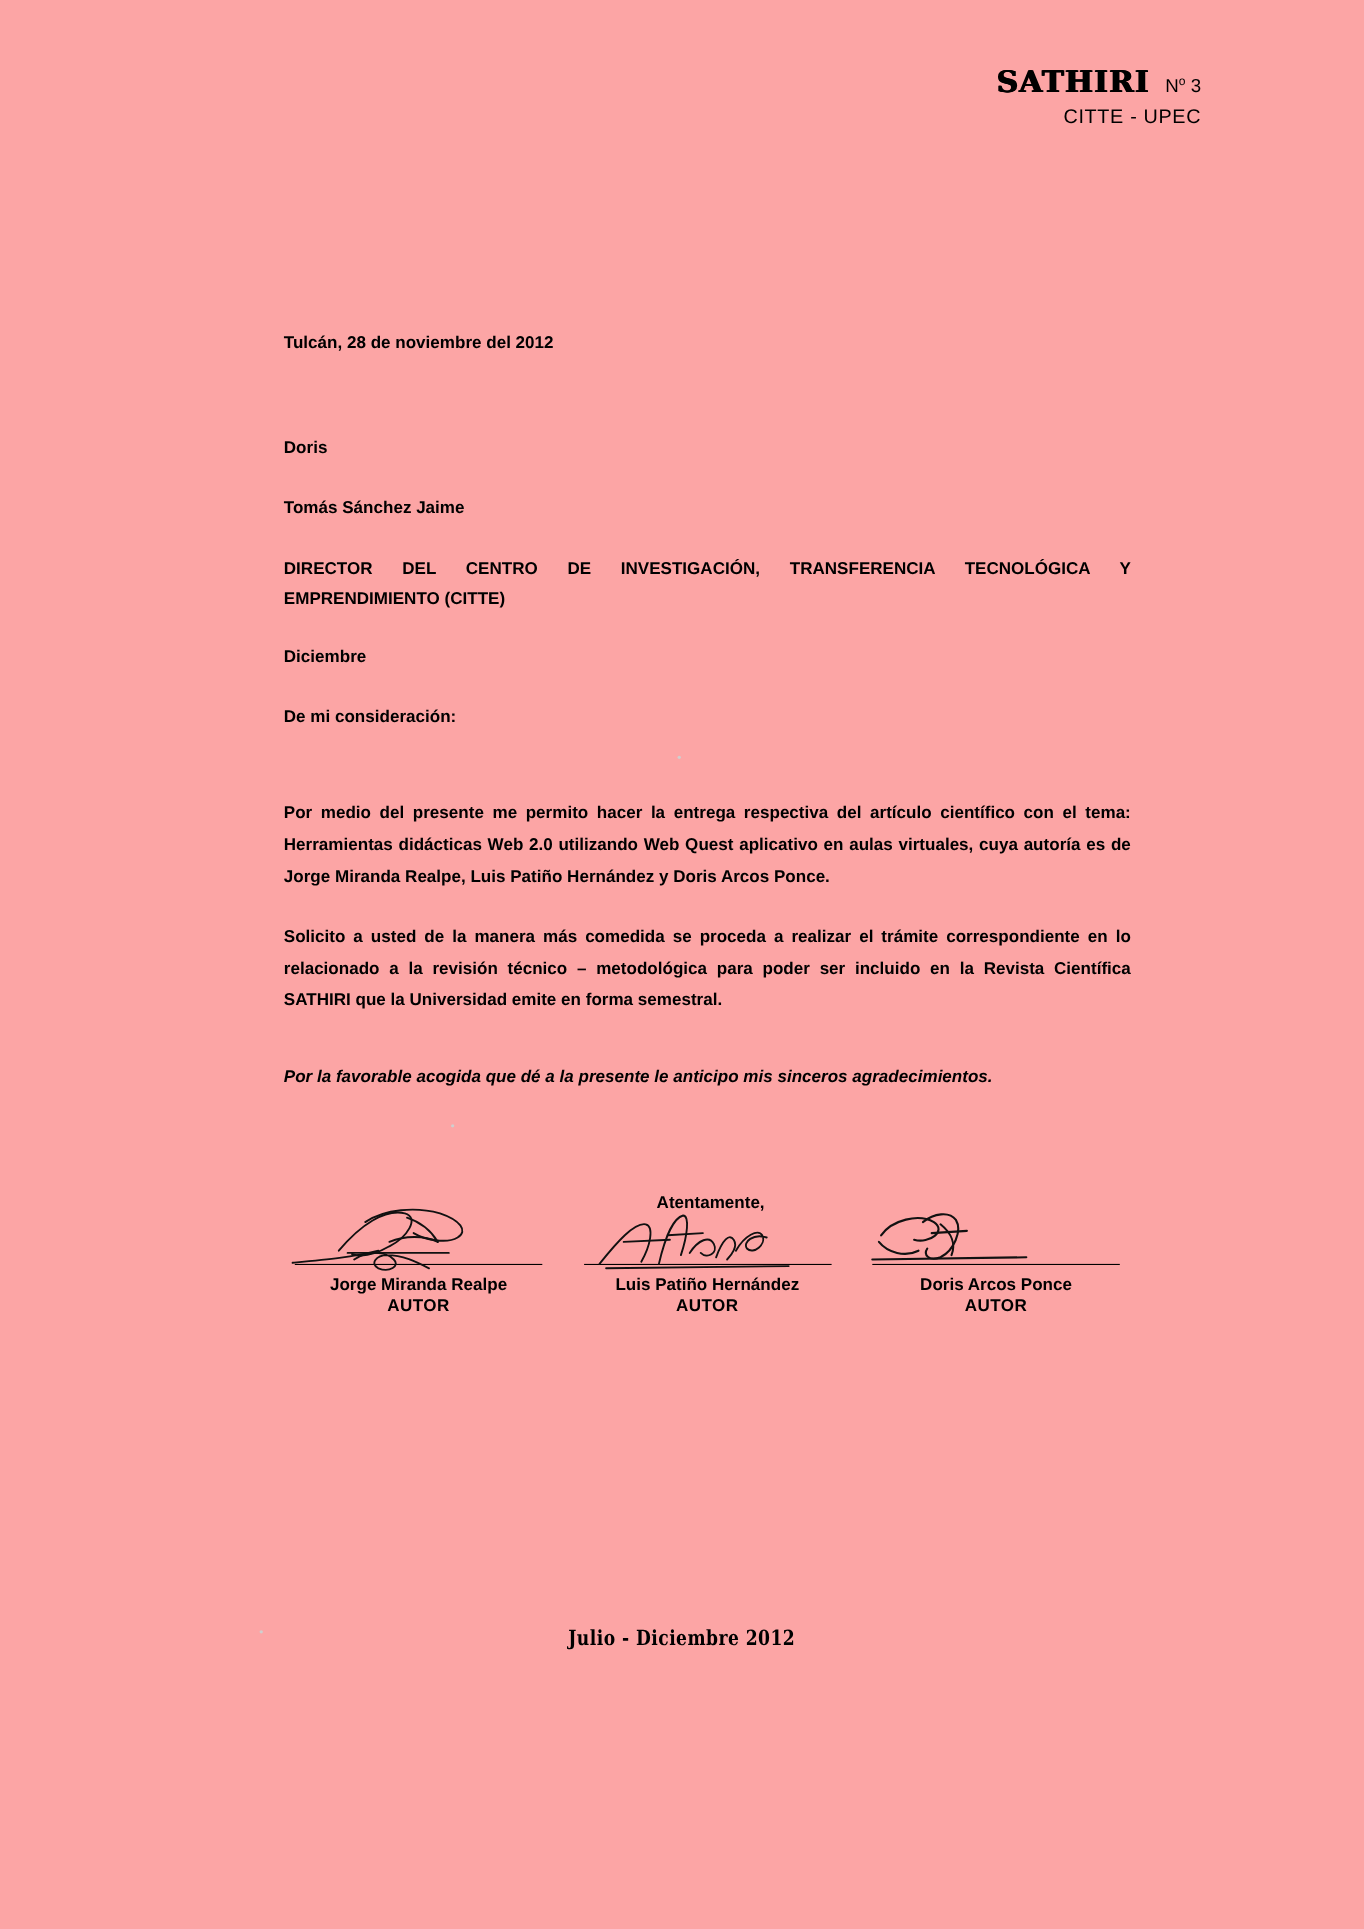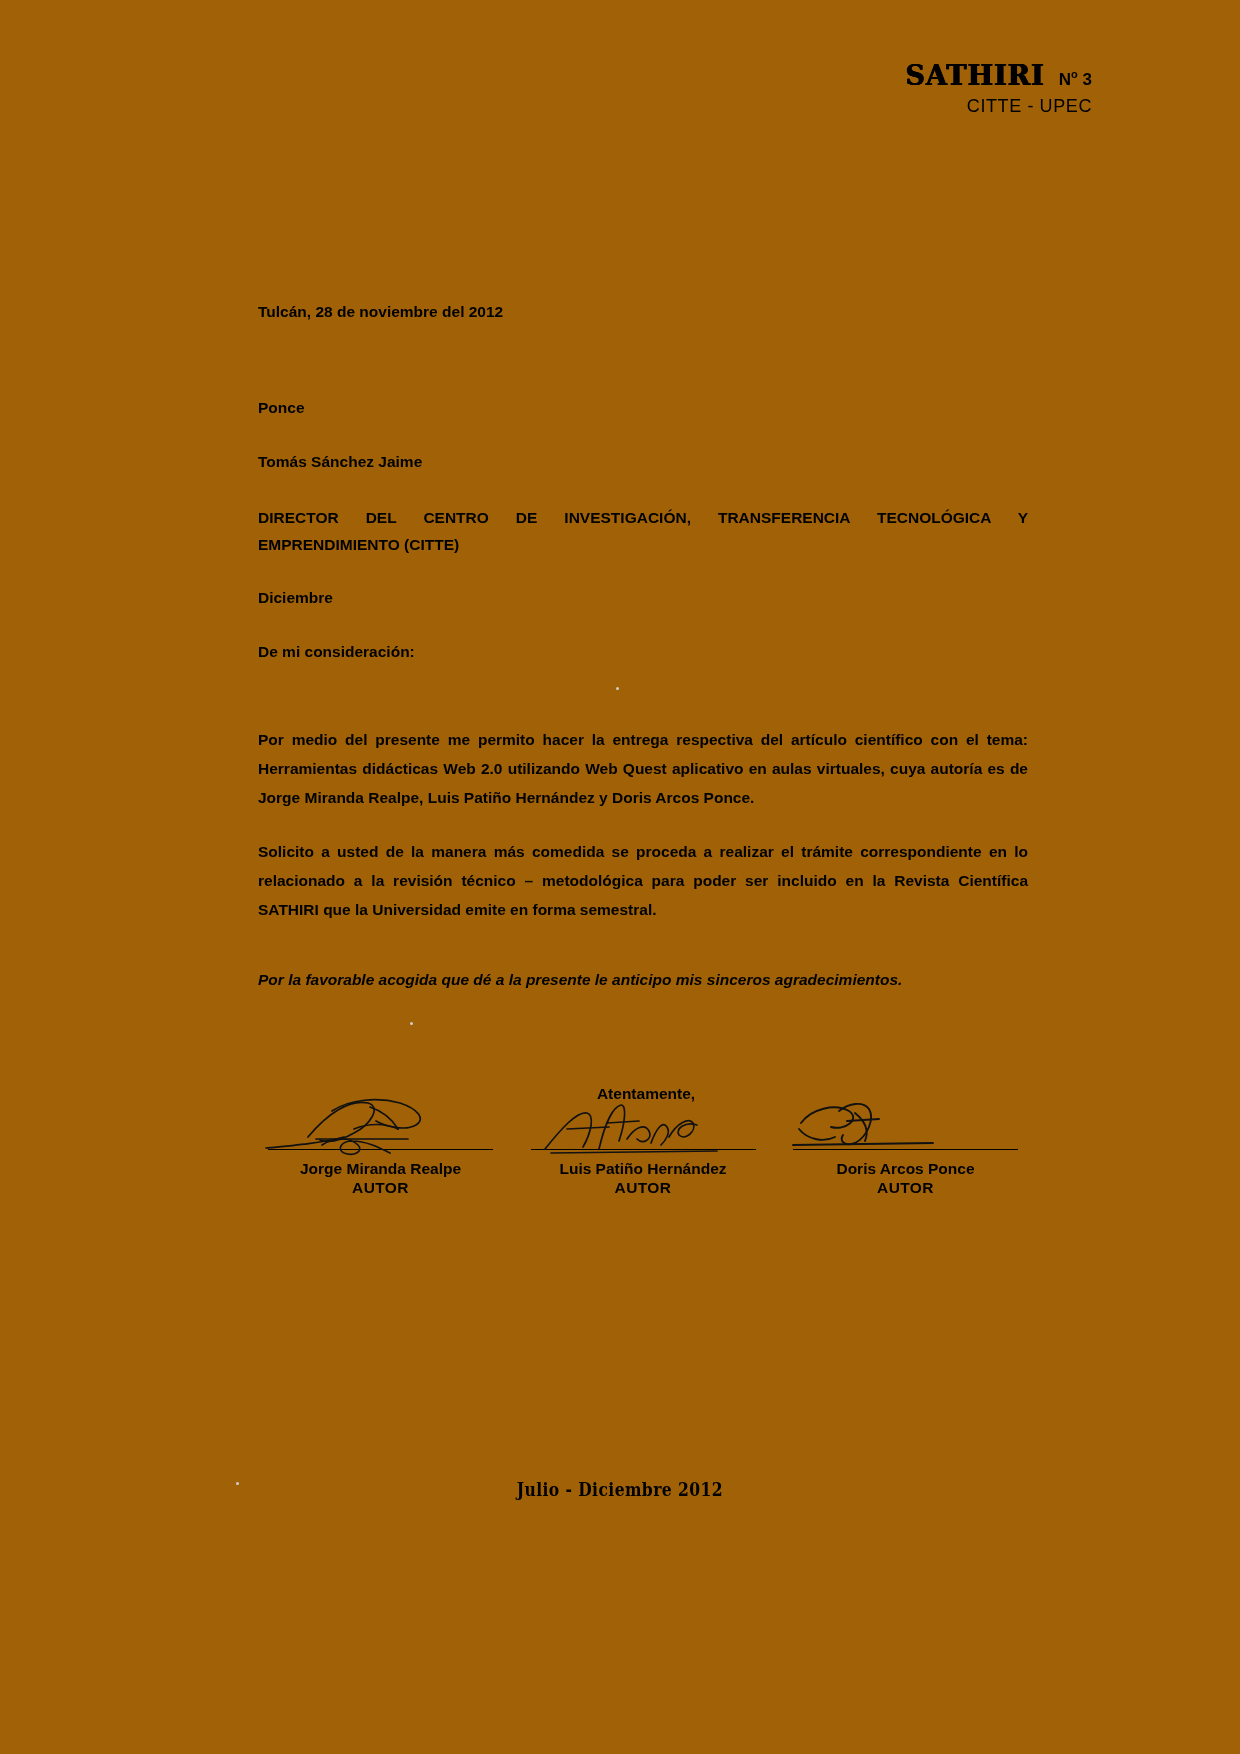--- a/index.html
+++ b/index.html
@@ -13,21 +13,21 @@
     position: relative;
     font-family: "Liberation Sans", sans-serif;
     color: #000000;
     overflow: hidden;
   }
   .page {
     position: absolute;
     left: 0; top: 0;
     width: 1240px;
     height: 1754px;
-    background: #a16207;
+    background: #fca5a5;
   }
 
   
   .header {
     position: absolute;
     right: 148px;
     top: 62px;
     text-align: right;
   }
   .header-title-row {
@@ -40,21 +40,21 @@
     font-family: "DejaVu Serif", serif;
     font-weight: bold;
     font-size: 27px;
     letter-spacing: 1px;
     line-height: 1;
     
     text-shadow: 0.6px 0 0 #000, -0.6px 0 0 #000;
   }
   .brand-num {
     font-family: "Liberation Sans", sans-serif;
-    font-weight: bold;
+    font-weight: normal;
     font-size: 17px;
     line-height: 1;
   }
   .brand-num sup {
     font-size: 11px;
     vertical-align: super;
   }
   .header-sub {
     margin-top: 7px;
     font-size: 18px;
@@ -192,21 +192,21 @@
       <span class="brand-num">
         <span>N</span><sup>o</sup>&nbsp;<span>3</span>
       </span>
     </div>
     <div class="header-sub">CITTE - UPEC</div>
   </div>
 
   <div class="letter">
     <div class="date-line">Tulcán, 28 de noviembre del 2012</div>
 
-    <div class="addr-line">Ponce</div>
+    <div class="addr-line">Doris</div>
     <div class="addr-line">Tomás Sánchez Jaime</div>
 
     <div class="addr-title">
       <div>DIRECTOR DEL CENTRO DE INVESTIGACIÓN, TRANSFERENCIA TECNOLÓGICA Y</div>
       <div class="second">EMPRENDIMIENTO (CITTE)</div>
     </div>
 
     <div class="addr-line">Diciembre</div>
     <div class="salutation">De mi consideración:</div>
 

